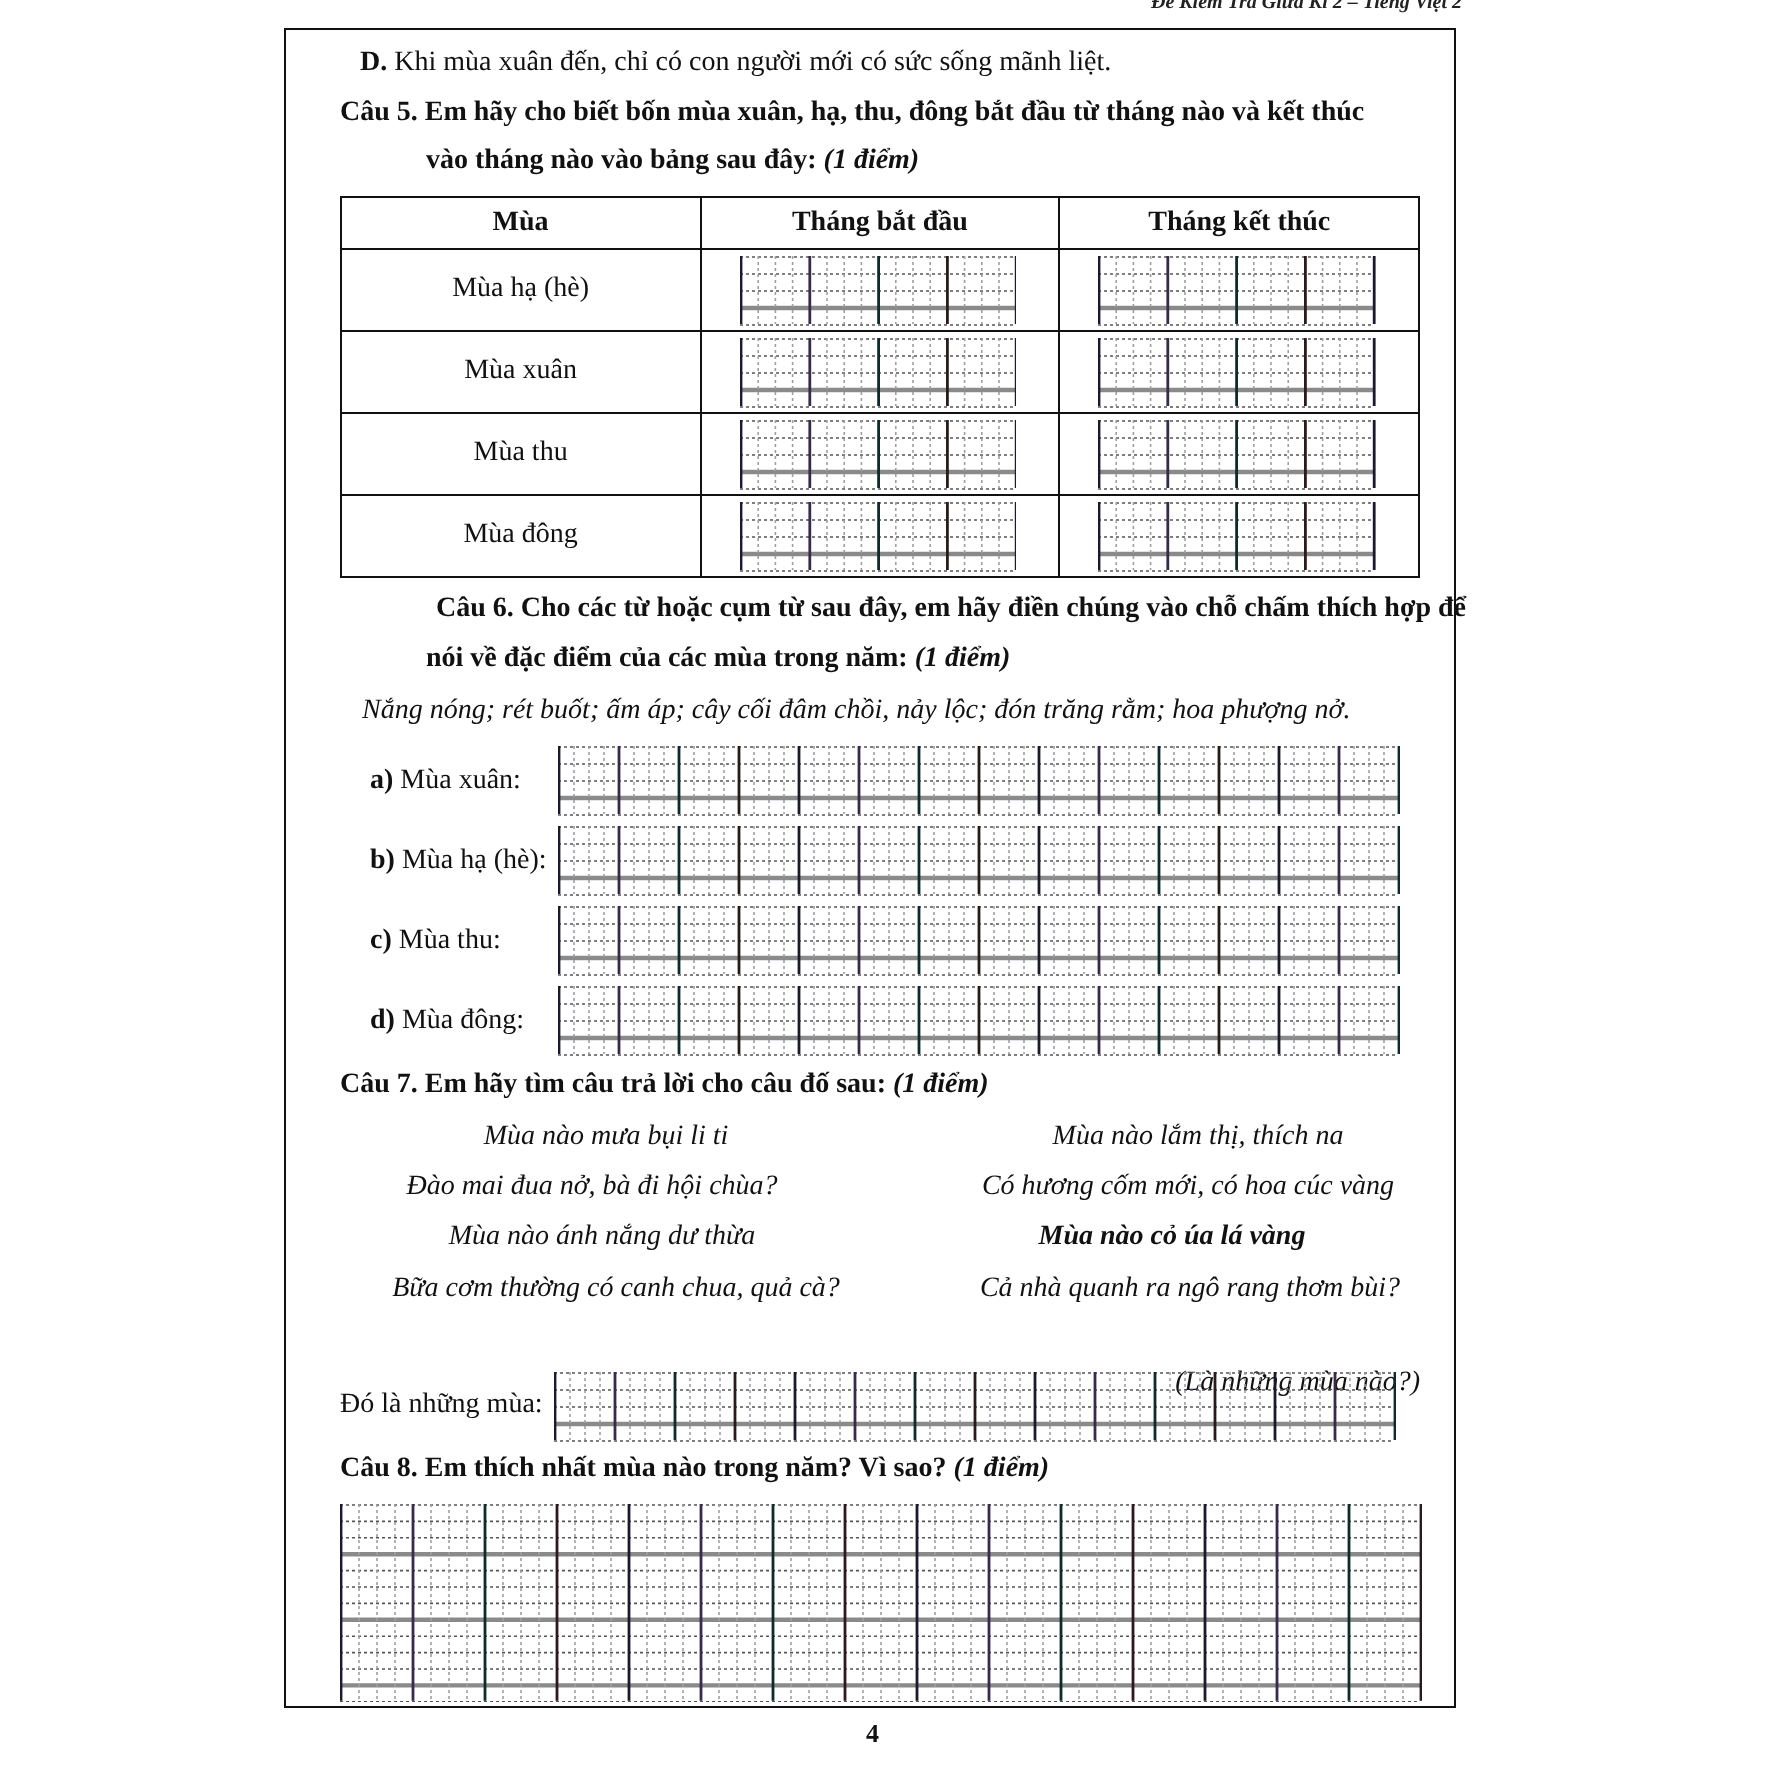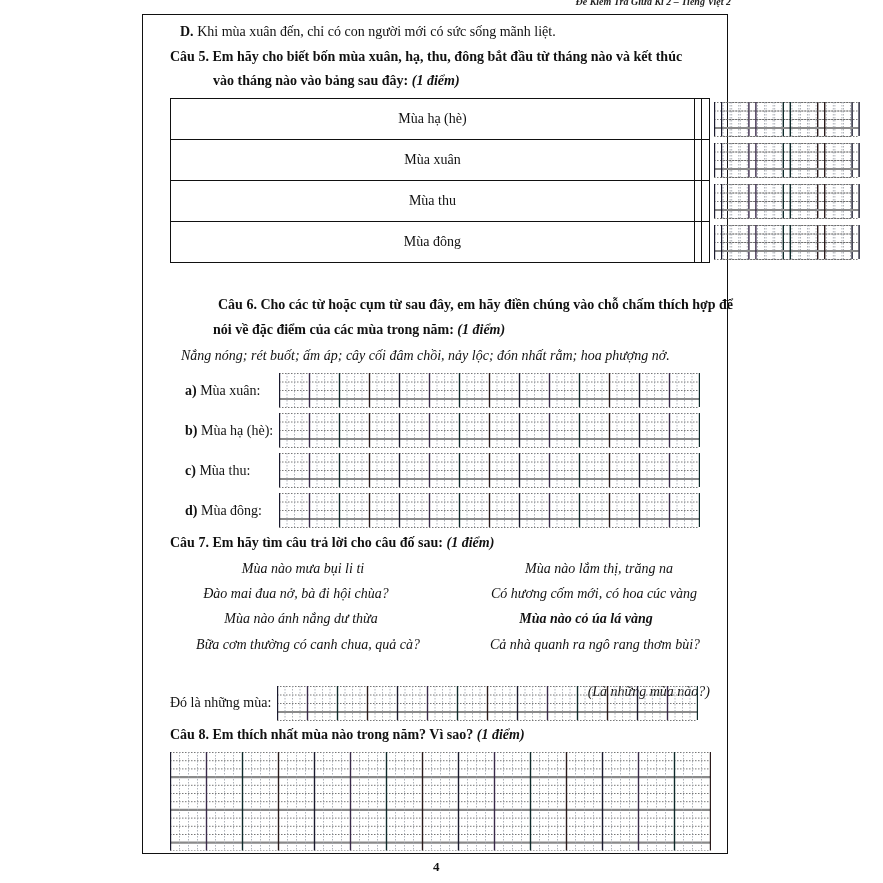--- a/index.html
+++ b/index.html
@@ -31,20 +31,25 @@
 </div>
 
 <div class="abs t14 b" style="left:170px;top:49px;">Câu 5. Em hãy cho biết bốn mùa xuân, hạ, thu, đông bắt đầu từ tháng nào và kết thúc</div>
 <div class="abs t14 b" style="left:213px;top:73px;">
   <span>vào tháng nào vào bảng sau đây:</span>
   <span class="i">(1 điểm)</span>
 </div>
 
 <table class="seasons">
   <tbody>
+      <tr>
+    <th style="width:180px">Mùa</th>
+    <th style="width:180px">Tháng bắt đầu</th>
+    <th style="width:180px">Tháng kết thúc</th>
+  </tr>
   <tr>
     <td>Mùa hạ (hè)</td>
     <td>
           <svg class="cellgrid g-small" width="138.6" height="35">
             <line x1="0" y1="0.5" x2="137.6" y2="0.5" stroke="#555" stroke-width="0.8" stroke-dasharray="1.5,1.5"></line>
             <line x1="0" y1="9" x2="137.6" y2="9" stroke="#555" stroke-width="0.8" stroke-dasharray="1.5,1.5"></line>
             <line x1="0" y1="17.5" x2="137.6" y2="17.5" stroke="#555" stroke-width="0.8" stroke-dasharray="1.5,1.5"></line>
             <line x1="0" y1="26" x2="137.6" y2="26" stroke="#8a8a8a" stroke-width="2.2"></line>
             <line x1="0" y1="34.5" x2="137.6" y2="34.5" stroke="#555" stroke-width="0.8" stroke-dasharray="1.5,1.5"></line>
             <line x1="0.5" y1="0" x2="0.5" y2="34" stroke="#1a1a2e" stroke-width="1.4"></line>
@@ -259,21 +264,21 @@
         </td>
   </tr>
 </tbody>
   </table>
 
 <div class="abs t14 b" style="left:170px;top:297px;margin-left:48px;">Câu 6. Cho các từ hoặc cụm từ sau đây, em hãy điền chúng vào chỗ chấm thích hợp để</div>
 <div class="abs t14 b" style="left:213px;top:322px;">
   <span>nói về đặc điểm của các mùa trong năm:</span>
   <span class="i">(1 điểm)</span>
 </div>
-<div class="abs t14 i" style="left:181px;top:348px;">Nắng nóng; rét buốt; ấm áp; cây cối đâm chồi, nảy lộc; đón nhất rằm; hoa phượng nở.</div>
+<div class="abs t14 i" style="left:181px;top:348px;">Nắng nóng; rét buốt; ấm áp; cây cối đâm chồi, nảy lộc; đón trăng rằm; hoa phượng nở.</div>
 
 <div class="abs t14" style="left:185px;top:383px;"><span class="b">a)</span> <span>Mùa xuân:</span></div>
 <svg class="grid g-line" style="left:279px;top:373px;" width="421" height="35">
     <line x1="0" y1="0.5" x2="420" y2="0.5" stroke="#555" stroke-width="0.8" stroke-dasharray="1.5,1.5"></line>
     <line x1="0" y1="9" x2="420" y2="9" stroke="#555" stroke-width="0.8" stroke-dasharray="1.5,1.5"></line>
     <line x1="0" y1="17.5" x2="420" y2="17.5" stroke="#555" stroke-width="0.8" stroke-dasharray="1.5,1.5"></line>
     <line x1="0" y1="26" x2="420" y2="26" stroke="#8a8a8a" stroke-width="2.2"></line>
     <line x1="0" y1="34.5" x2="420" y2="34.5" stroke="#555" stroke-width="0.8" stroke-dasharray="1.5,1.5"></line>
     <line x1="0.5" y1="0" x2="0.5" y2="34" stroke="#1a1a2e" stroke-width="1.4"></line>
     <line x1="8" y1="0" x2="8" y2="34" stroke="#9aa0a8" stroke-width="0.8" stroke-dasharray="1.5,1.5"></line>
@@ -535,21 +540,21 @@
 <div class="abs t14 b" style="left:170px;top:535px;">
   <span>Câu 7. Em hãy tìm câu trả lời cho câu đố sau:</span>
   <span class="i">(1 điểm)</span>
 </div>
 
 <div class="abs t14 i" style="left:303px;top:561px;transform:translateX(-50%);">Mùa nào mưa bụi li ti</div>
 <div class="abs t14 i" style="left:296px;top:586px;transform:translateX(-50%);">Đào mai đua nở, bà đi hội chùa?</div>
 <div class="abs t14 i" style="left:301px;top:611px;transform:translateX(-50%);">Mùa nào ánh nắng dư thừa</div>
 <div class="abs t14 i" style="left:308px;top:637px;transform:translateX(-50%);">Bữa cơm thường có canh chua, quả cà?</div>
 
-<div class="abs t14 i" style="left:599px;top:561px;transform:translateX(-50%);">Mùa nào lắm thị, trăng na</div>
+<div class="abs t14 i" style="left:599px;top:561px;transform:translateX(-50%);">Mùa nào lắm thị, thích na</div>
 <div class="abs t14 i" style="left:594px;top:586px;transform:translateX(-50%);">Có hương cốm mới, có hoa cúc vàng</div>
 <div class="abs t14 i" style="left:586px;top:611px;transform:translateX(-50%);font-weight:bold;">Mùa nào cỏ úa lá vàng</div>
 <div class="abs t14 i" style="left:595px;top:637px;transform:translateX(-50%);">Cả nhà quanh ra ngô rang thơm bùi?</div>
 
 <div class="abs t14 i" style="right:173px;top:684px;">(Là những mùa nào?)</div>
 
 <div class="abs t14" style="left:170px;top:695px;">Đó là những mùa:</div>
 <svg class="grid g-line" style="left:277px;top:686px;" width="421" height="35">
     <line x1="0" y1="0.5" x2="420" y2="0.5" stroke="#555" stroke-width="0.8" stroke-dasharray="1.5,1.5"></line>
     <line x1="0" y1="9" x2="420" y2="9" stroke="#555" stroke-width="0.8" stroke-dasharray="1.5,1.5"></line>

